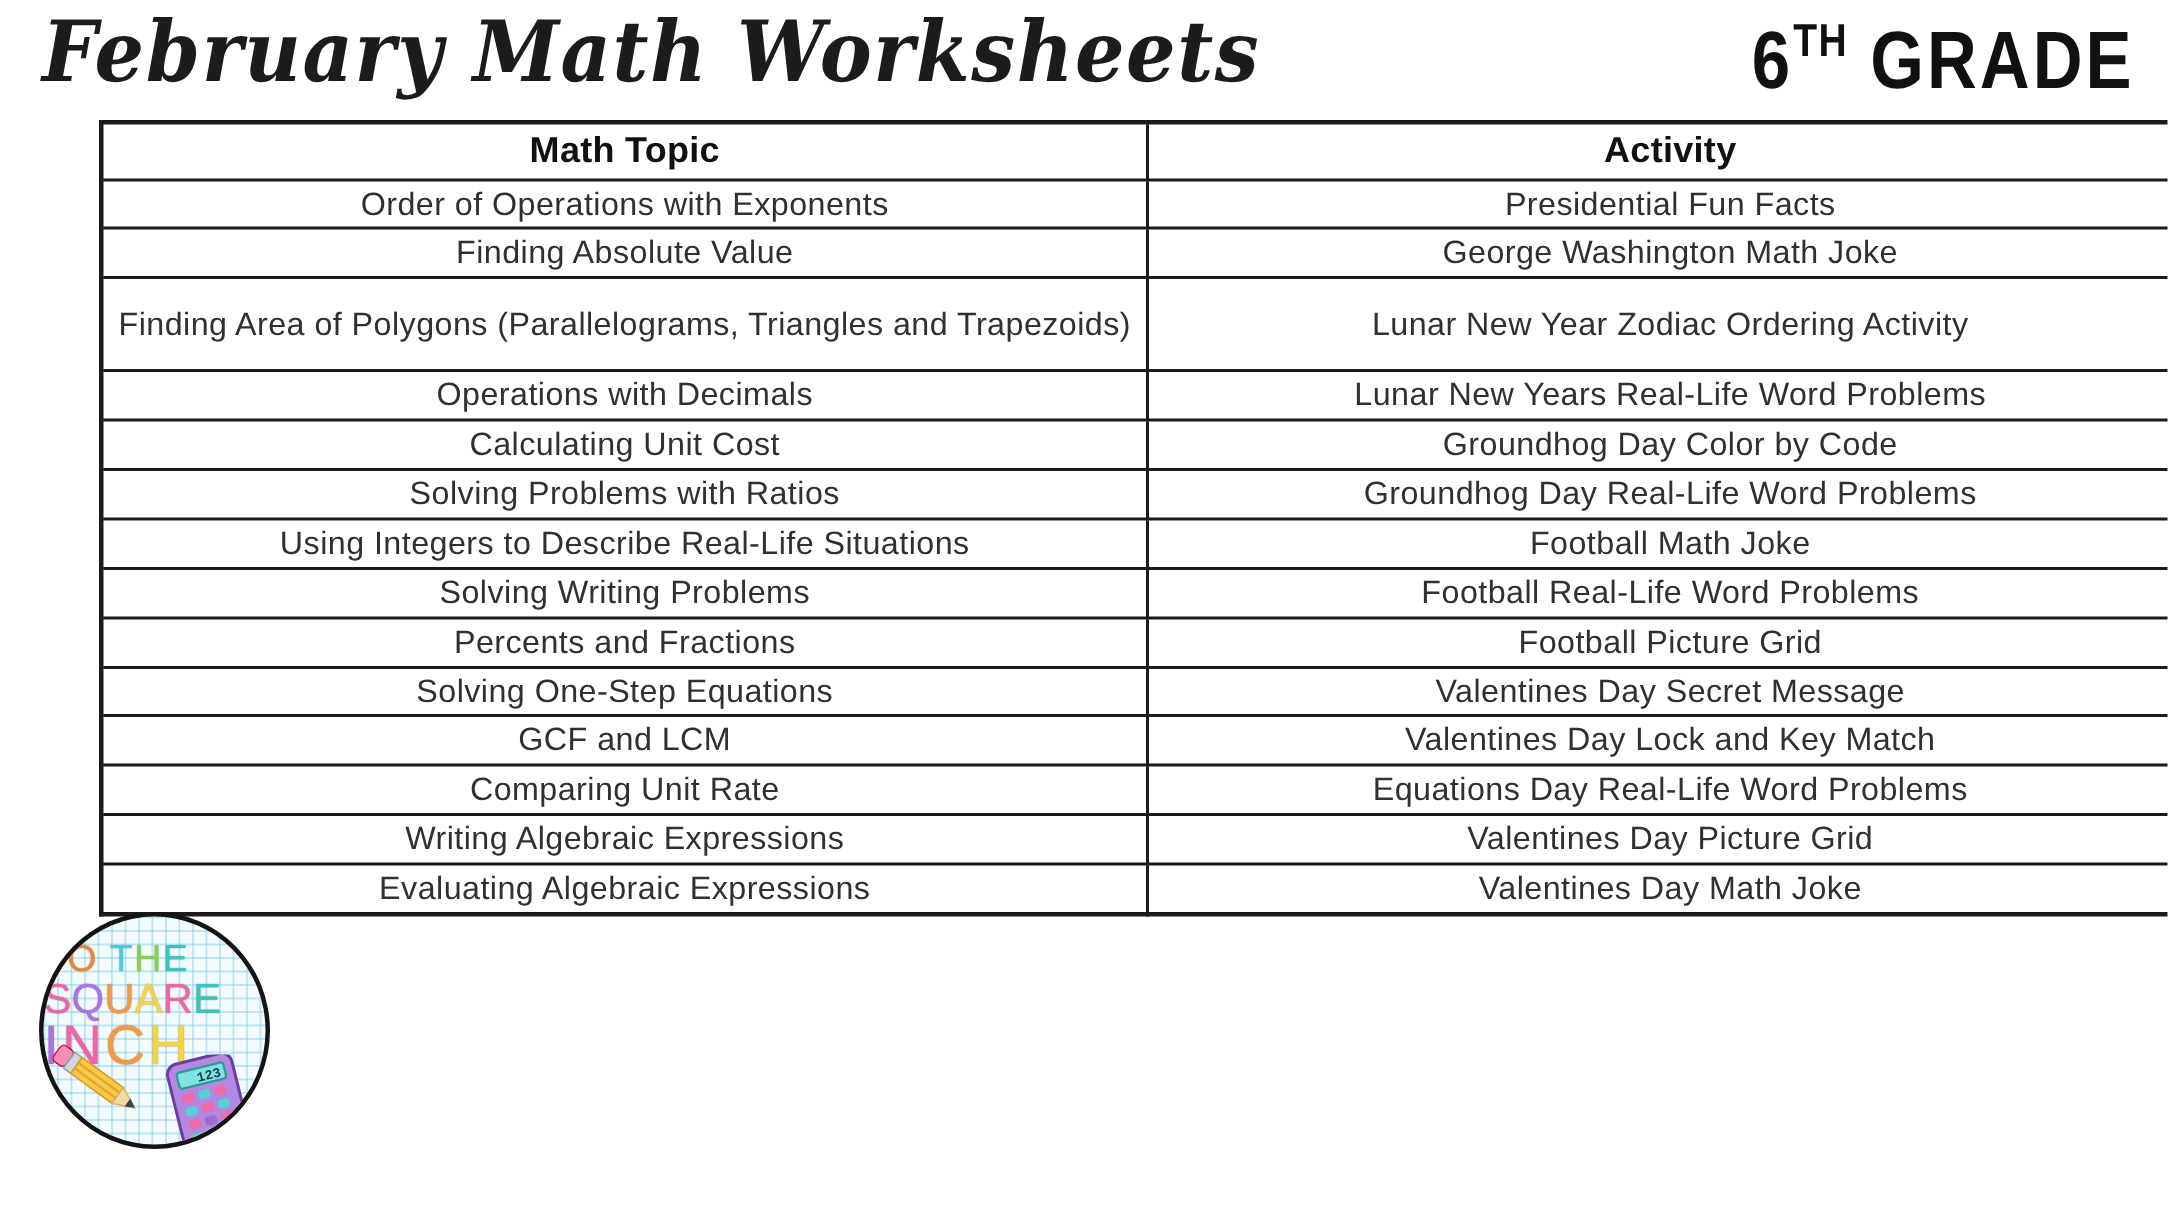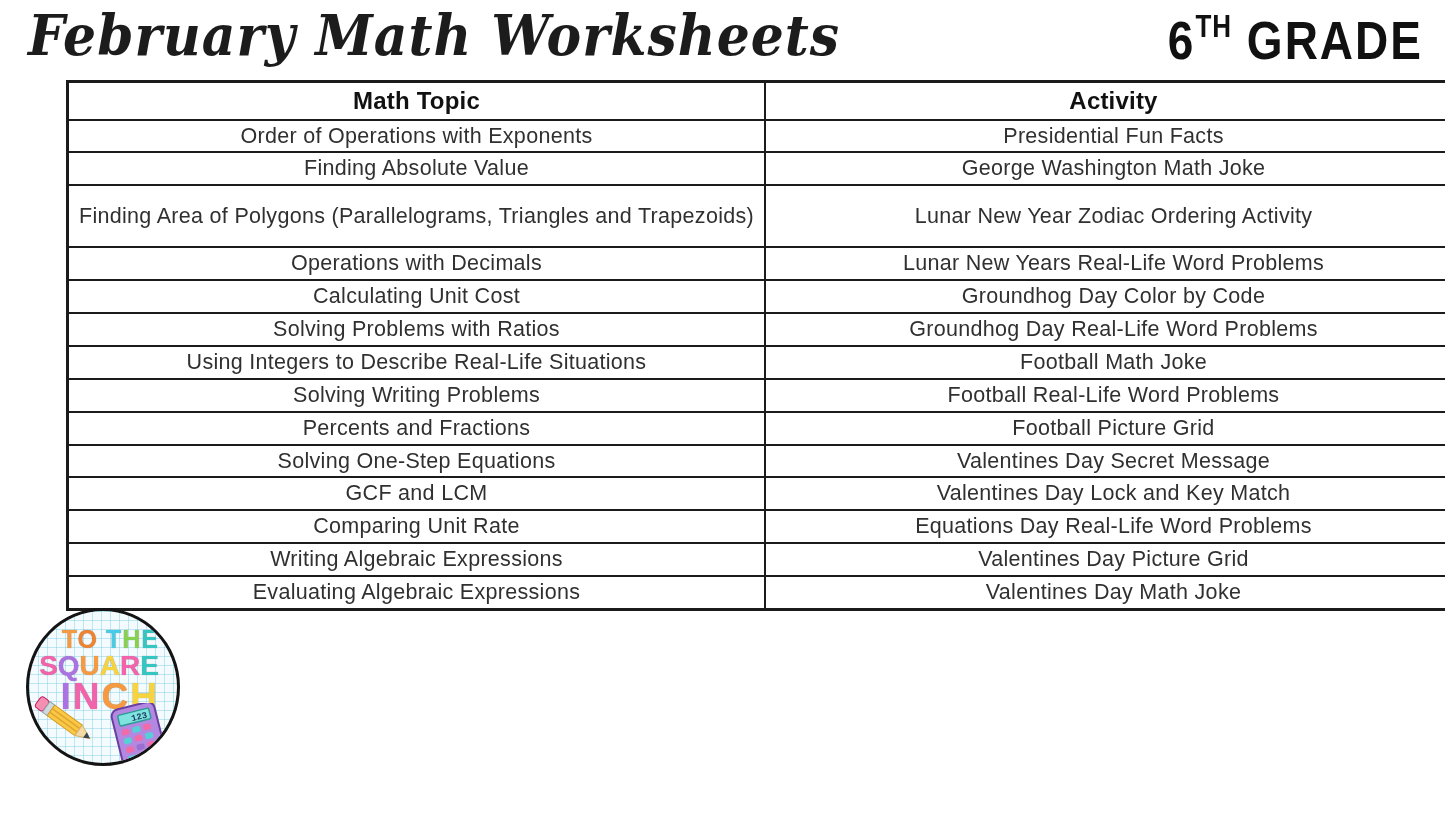--- a/index.html
+++ b/index.html
@@ -50,22 +50,22 @@
     position:absolute; left:26px; top:608px; width:154px; height:158px;
     border-radius:50%; border:3px solid #141414; z-index:6;
     background-color:#f3fbfe;
     background-image:
       linear-gradient(rgba(125,205,228,0.45) 1px, transparent 1px),
       linear-gradient(90deg, rgba(125,205,228,0.45) 1px, transparent 1px);
     background-size:9px 9px;
     overflow:hidden;
   }
   .logo-text {
-    position:absolute; left:0; right:18px; top:16px; text-align:right;
-    font-family:"Liberation Sans", sans-serif; font-weight:bold;
+    position:absolute; left:0; right:18px; top:16px; text-align:left;
+    font-family:"Liberation Sans", sans-serif; font-weight:normal;
     line-height:0.98; user-select:none;
   }
   .logo-text .l1 { font-size:25px; letter-spacing:1px; }
   .logo-text .l2 { font-size:28px; letter-spacing:0px; }
   .logo-text .l3 { font-size:37px; letter-spacing:2px; }
   .logo-text span { text-shadow:0 0 1px rgba(80,50,30,.55); }
   .logo svg { position:absolute; }
   .pencil-svg { left:2px; top:84px; }
   .calc-svg { right:2px; top:92px; }
 </style>

